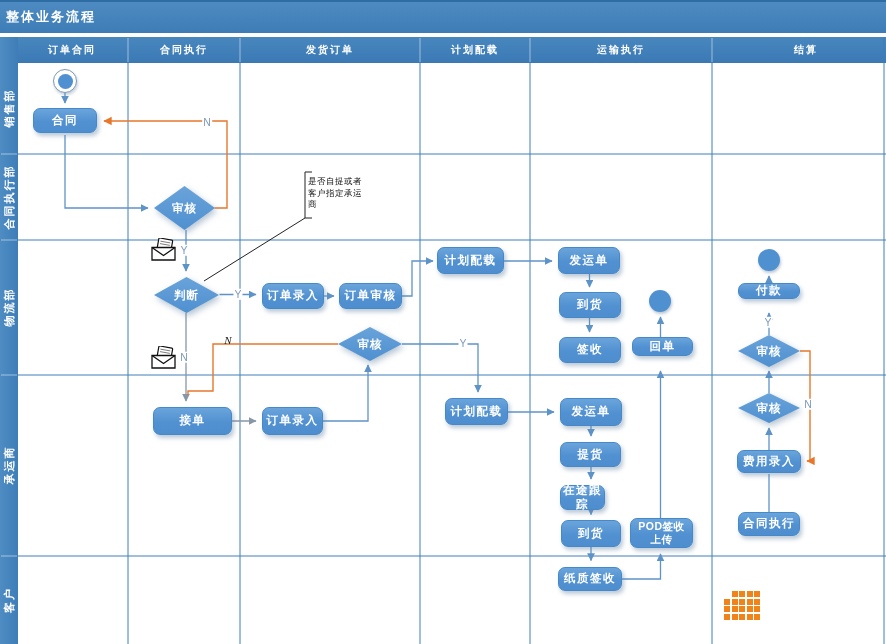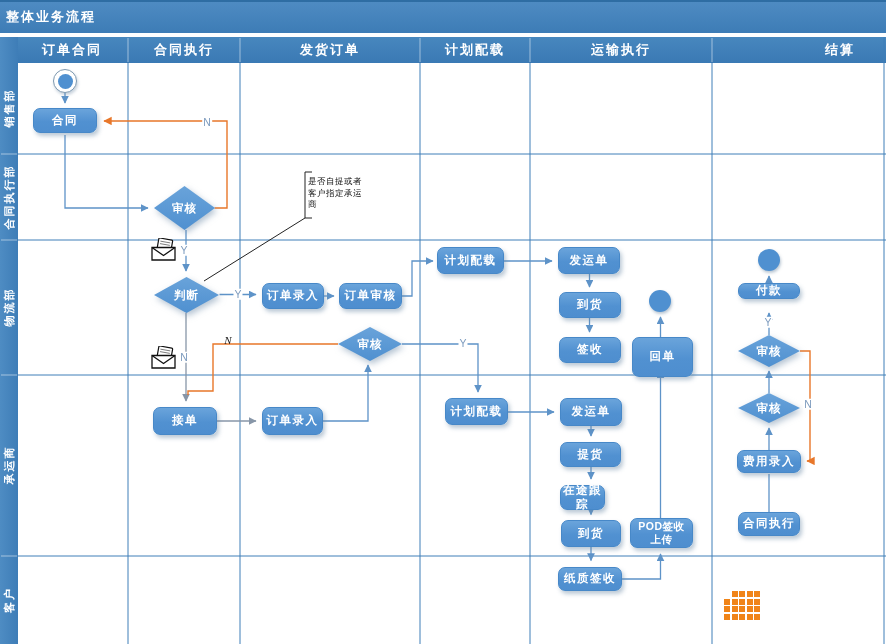--- a/index.html
+++ b/index.html
@@ -16,21 +16,21 @@
     line-height:30px;padding-left:6px;
   }
   
   #headerband{
     position:absolute;left:0;top:37px;width:886px;height:26px;
     background:linear-gradient(180deg,#4787BE,#3A79B4);
   }
   .hcell{
     position:absolute;top:37px;height:26px;line-height:26px;
     transform:translateX(-50%);color:#fff;font-weight:700;
-    font-size:13px;letter-spacing:2px;white-space:nowrap;
+    font-size:10px;letter-spacing:2px;white-space:nowrap;
   }
   
   #lanestrip{
     position:absolute;left:0;top:37px;width:18px;height:607px;
     background:linear-gradient(90deg,#4E8CC3,#3E7DB7);
   }
   .lane-label{
     position:absolute;left:9px;transform:translate(-50%,-50%) rotate(-90deg);
     color:#fff;font-weight:700;font-size:11px;letter-spacing:2px;white-space:nowrap;
   }
@@ -227,21 +227,21 @@
         <div class="lg-cell"></div>
         <div class="lg-cell"></div>
       </div>
   </div>
 
 <div class="hcell" style="left: 72px;">订单合同</div>
     <div class="hcell" style="left: 184px;">合同执行</div>
     <div class="hcell" style="left: 330px;">发货订单</div>
     <div class="hcell" style="left: 475px;">计划配载</div>
     <div class="hcell" style="left: 621px;">运输执行</div>
-    <div class="hcell" style="left: 806px; margin-left: 34px;">结算</div>
+    <div class="hcell" style="left: 806px;">结算</div>
     <div class="lane-label" style="top: 108px;">销售部</div>
     <div class="lane-label" style="top: 197px;">合同执行部</div>
     <div class="lane-label" style="top: 307px;">物流部</div>
     <div class="lane-label" style="top: 465px;">承运商</div>
     <div class="lane-label" style="top: 600px;">客户</div>
     <div class="node start-outer" style="left: 53px; top: 69px; width: 24px; height: 24px;">
       <div class="start-inner"></div>
     </div>
     <div class="node box" style="left: 33px; top: 108px; width: 64px; height: 25px;">合同</div>
     <div class="node dwrap" style="left: 154px; top: 186px; width: 61px; height: 44px;">
@@ -249,28 +249,28 @@
     </div>
     <div class="node dwrap" style="left: 154px; top: 277px; width: 65px; height: 36px;">
       <div class="diamond">判断</div>
     </div>
     <div class="node box" style="left: 262px; top: 283px; width: 62px; height: 26px;">订单录入</div>
     <div class="node box" style="left: 339px; top: 283px; width: 63px; height: 26px;">订单审核</div>
     <div class="node box" style="left: 437px; top: 247px; width: 67px; height: 27px;">计划配载</div>
     <div class="node box" style="left: 558px; top: 247px; width: 62px; height: 27px;">发运单</div>
     <div class="node box" style="left: 559px; top: 292px; width: 62px; height: 26px;">到货</div>
     <div class="node box" style="left: 559px; top: 337px; width: 62px; height: 26px;">签收</div>
-    <div class="node box" style="left: 632px; top: 337px; width: 61px; height: 40px;">回单</div>
+    <div class="node box" style="left: 632px; top: 337px; width: 61px; height: 19px;">回单</div>
     <div class="node end-c" style="left: 649px; top: 290px; width: 22px; height: 22px;"></div>
     <div class="node box" style="left: 738px; top: 283px; width: 62px; height: 16px;">付款</div>
     <div class="node end-c" style="left: 758px; top: 249px; width: 22px; height: 22px;"></div>
     <div class="node dwrap" style="left: 738px; top: 335px; width: 62px; height: 32px;">
       <div class="diamond">审核</div>
     </div>
-    <div class="node box" style="left: 153px; top: 407px; width: 64px; height: 28px; border-radius: 7px;">接单</div>
+    <div class="node box" style="left: 153px; top: 407px; width: 79px; height: 28px; border-radius: 7px;">接单</div>
     <div class="node box" style="left: 262px; top: 407px; width: 61px; height: 28px;">订单录入</div>
     <div class="node dwrap" style="left: 338px; top: 327px; width: 64px; height: 34px;">
       <div class="diamond">审核</div>
     </div>
     <div class="node box" style="left: 445px; top: 398px; width: 63px; height: 27px;">计划配载</div>
     <div class="node box" style="left: 560px; top: 398px; width: 62px; height: 28px;">发运单</div>
     <div class="node box" style="left: 560px; top: 442px; width: 61px; height: 25px;">提货</div>
     <div class="node box" style="left: 560px; top: 485px; width: 45px; height: 25px;">在途跟踪</div>
     <div class="node box" style="left: 561px; top: 520px; width: 60px; height: 27px;">到货</div>
     <div class="node box small" style="left: 630px; top: 518px; width: 63px; height: 30px;">POD签收

